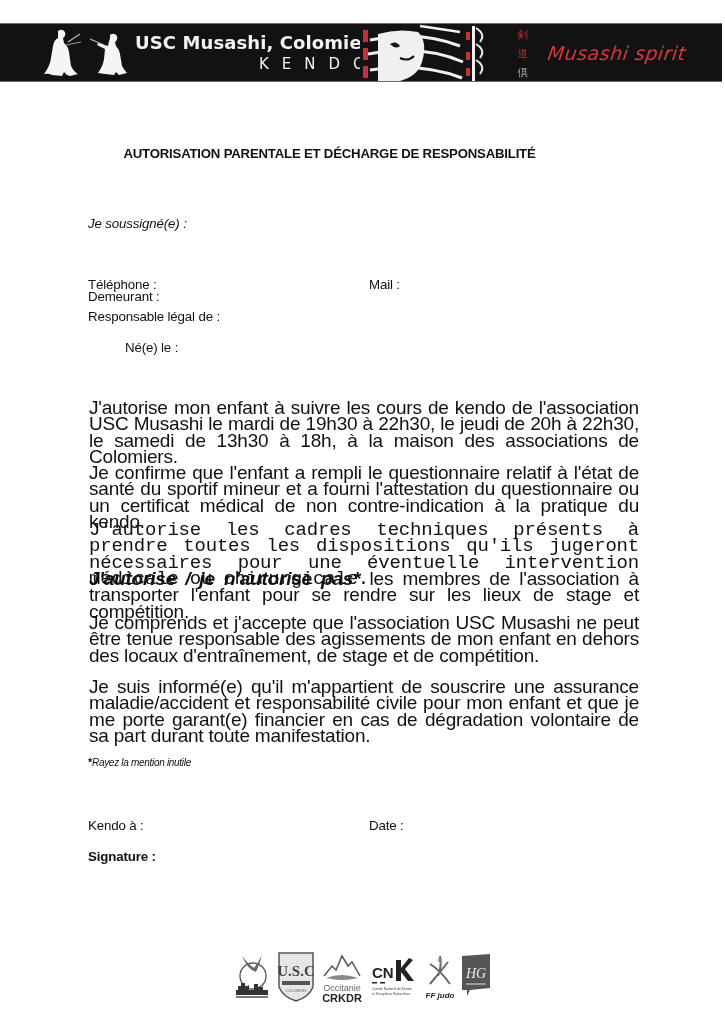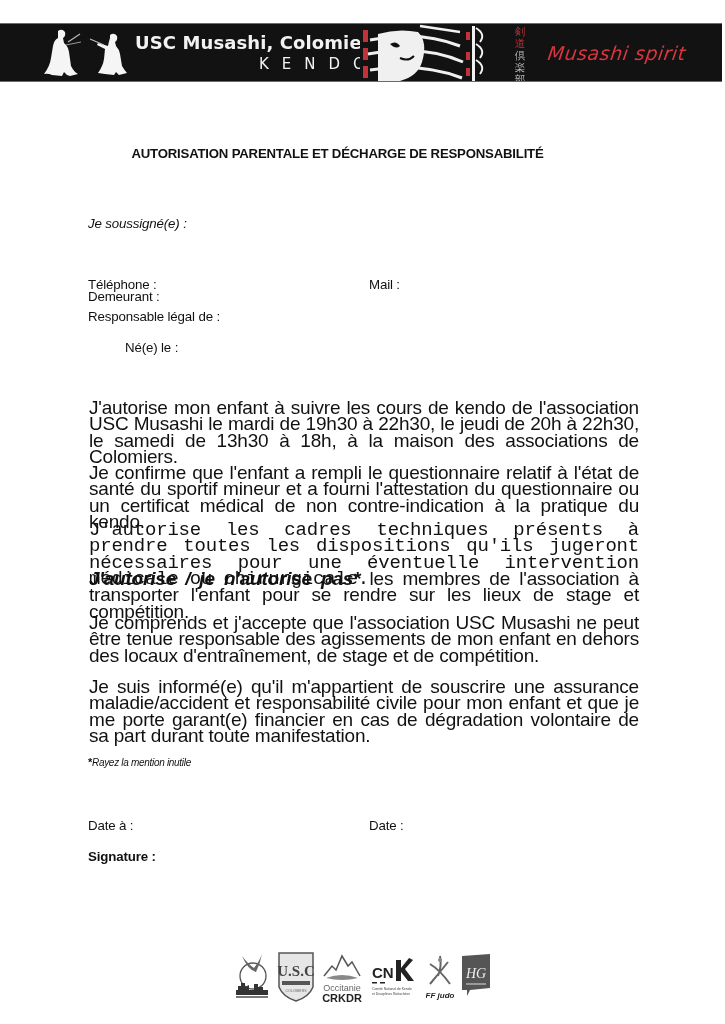--- a/index.html
+++ b/index.html
@@ -19,31 +19,31 @@
       position: absolute; left: 135px; top: 8px; color: #f2f2f2;
       font-family: "DejaVu Sans", sans-serif; font-size: 18px; font-weight: bold; letter-spacing: 0.1px;
     }
     .brand-line2 {
       position: absolute; left: 259px; top: 31px; color: #f2f2f2;
       font-family: "DejaVu Sans", sans-serif; font-size: 15px; letter-spacing: 13px;
     }
     .samurai { position: absolute; left: 360px; top: 0; width: 140px; height: 57px; }
     .kanji {
       position: absolute; left: 512px; top: 1px; width: 16px;
-      font-family: "DejaVu Serif", serif; font-size: 10.5px; line-height: 12px; text-align: center;
+      font-family: "DejaVu Serif", serif; font-size: 10.5px; line-height: 19px; text-align: right;
     }
     .kanji .red { color: #c2323a; display: block; }
     .kanji .grey { color: #bdbdbd; display: block; }
     .spirit {
       position: absolute; left: 548px; top: 18px; color: #d9363e;
       font-family: "DejaVu Sans", sans-serif; font-style: italic; font-size: 19px; letter-spacing: 0.5px;
       transform: skewX(-8deg);
     }
     .title {
-      position: absolute; left: 8px; width: 659px; top: 146px; text-align: center;
+      position: absolute; left: 0; width: 659px; top: 146px; text-align: center;
       font-weight: bold; font-size: 13.2px; letter-spacing: -0.2px;
     }
     .field {
       position: absolute; font-size: 13.3px; letter-spacing: -0.15px;
     }
     .para {
       position: absolute; left: 89px; width: 550px; font-size: 19px; line-height: 16.4px;
       text-align: justify; letter-spacing: -0.2px;
     }
     .para b.i { font-style: italic; font-weight: bold; }
@@ -109,21 +109,21 @@
 <div class="para" style="top:571px;">
   <b class="i">J'autorise / je n'autorise pas*</b><span> les membres de l'association à transporter l'enfant pour se rendre sur les lieux de stage et compétition.</span>
 </div>
 <div class="para" style="top:615px;">Je comprends et j'accepte que l'association USC Musashi ne peut être tenue responsable des agissements de mon enfant en dehors des locaux d'entraînement, de stage et de compétition.</div>
 <div class="para" style="top:679px;">Je suis informé(e) qu'il m'appartient de souscrire une assurance maladie/accident et responsabilité civile pour mon enfant et que je me porte garant(e) financier en cas de dégradation volontaire de sa part durant toute manifestation.</div>
 
 <div class="footnote">
   <span class="star">*</span><span>Rayez la mention inutile</span>
 </div>
 
-<div class="field" style="left:88px; top:818px;">Date à :</div>
+<div class="field" style="left:88px; top:818px;">Kendo à :</div>
 <div class="field" style="left:369px; top:818px;">Date :</div>
 <div class="field" style="left:88px; top:849px;font-weight:bold;">Signature :</div>
 
 <div class="logos">
   <svg class="logo" style="left:0; width:40px;" viewBox="0 0 40 56">
     <circle cx="21" cy="26" r="13" fill="none" stroke="#555" stroke-width="1.3"></circle>
     <path d="M10 6 q6 8 12 12 q6 -8 8 -14 q-2 10 -6 18 q-8 -2 -14 -16 z" fill="#666"></path>
     <rect x="4" y="40" width="32" height="5" fill="#333"></rect>
     <path d="M6 40 l0 -4 l3 0 l0 -3 l4 0 l0 4 l4 -2 l0 5 M22 40 l0 -6 l4 0 l0 3 l5 0 l0 3" fill="#333"></path>
     <rect x="4" y="46" width="32" height="2" fill="#777"></rect>

